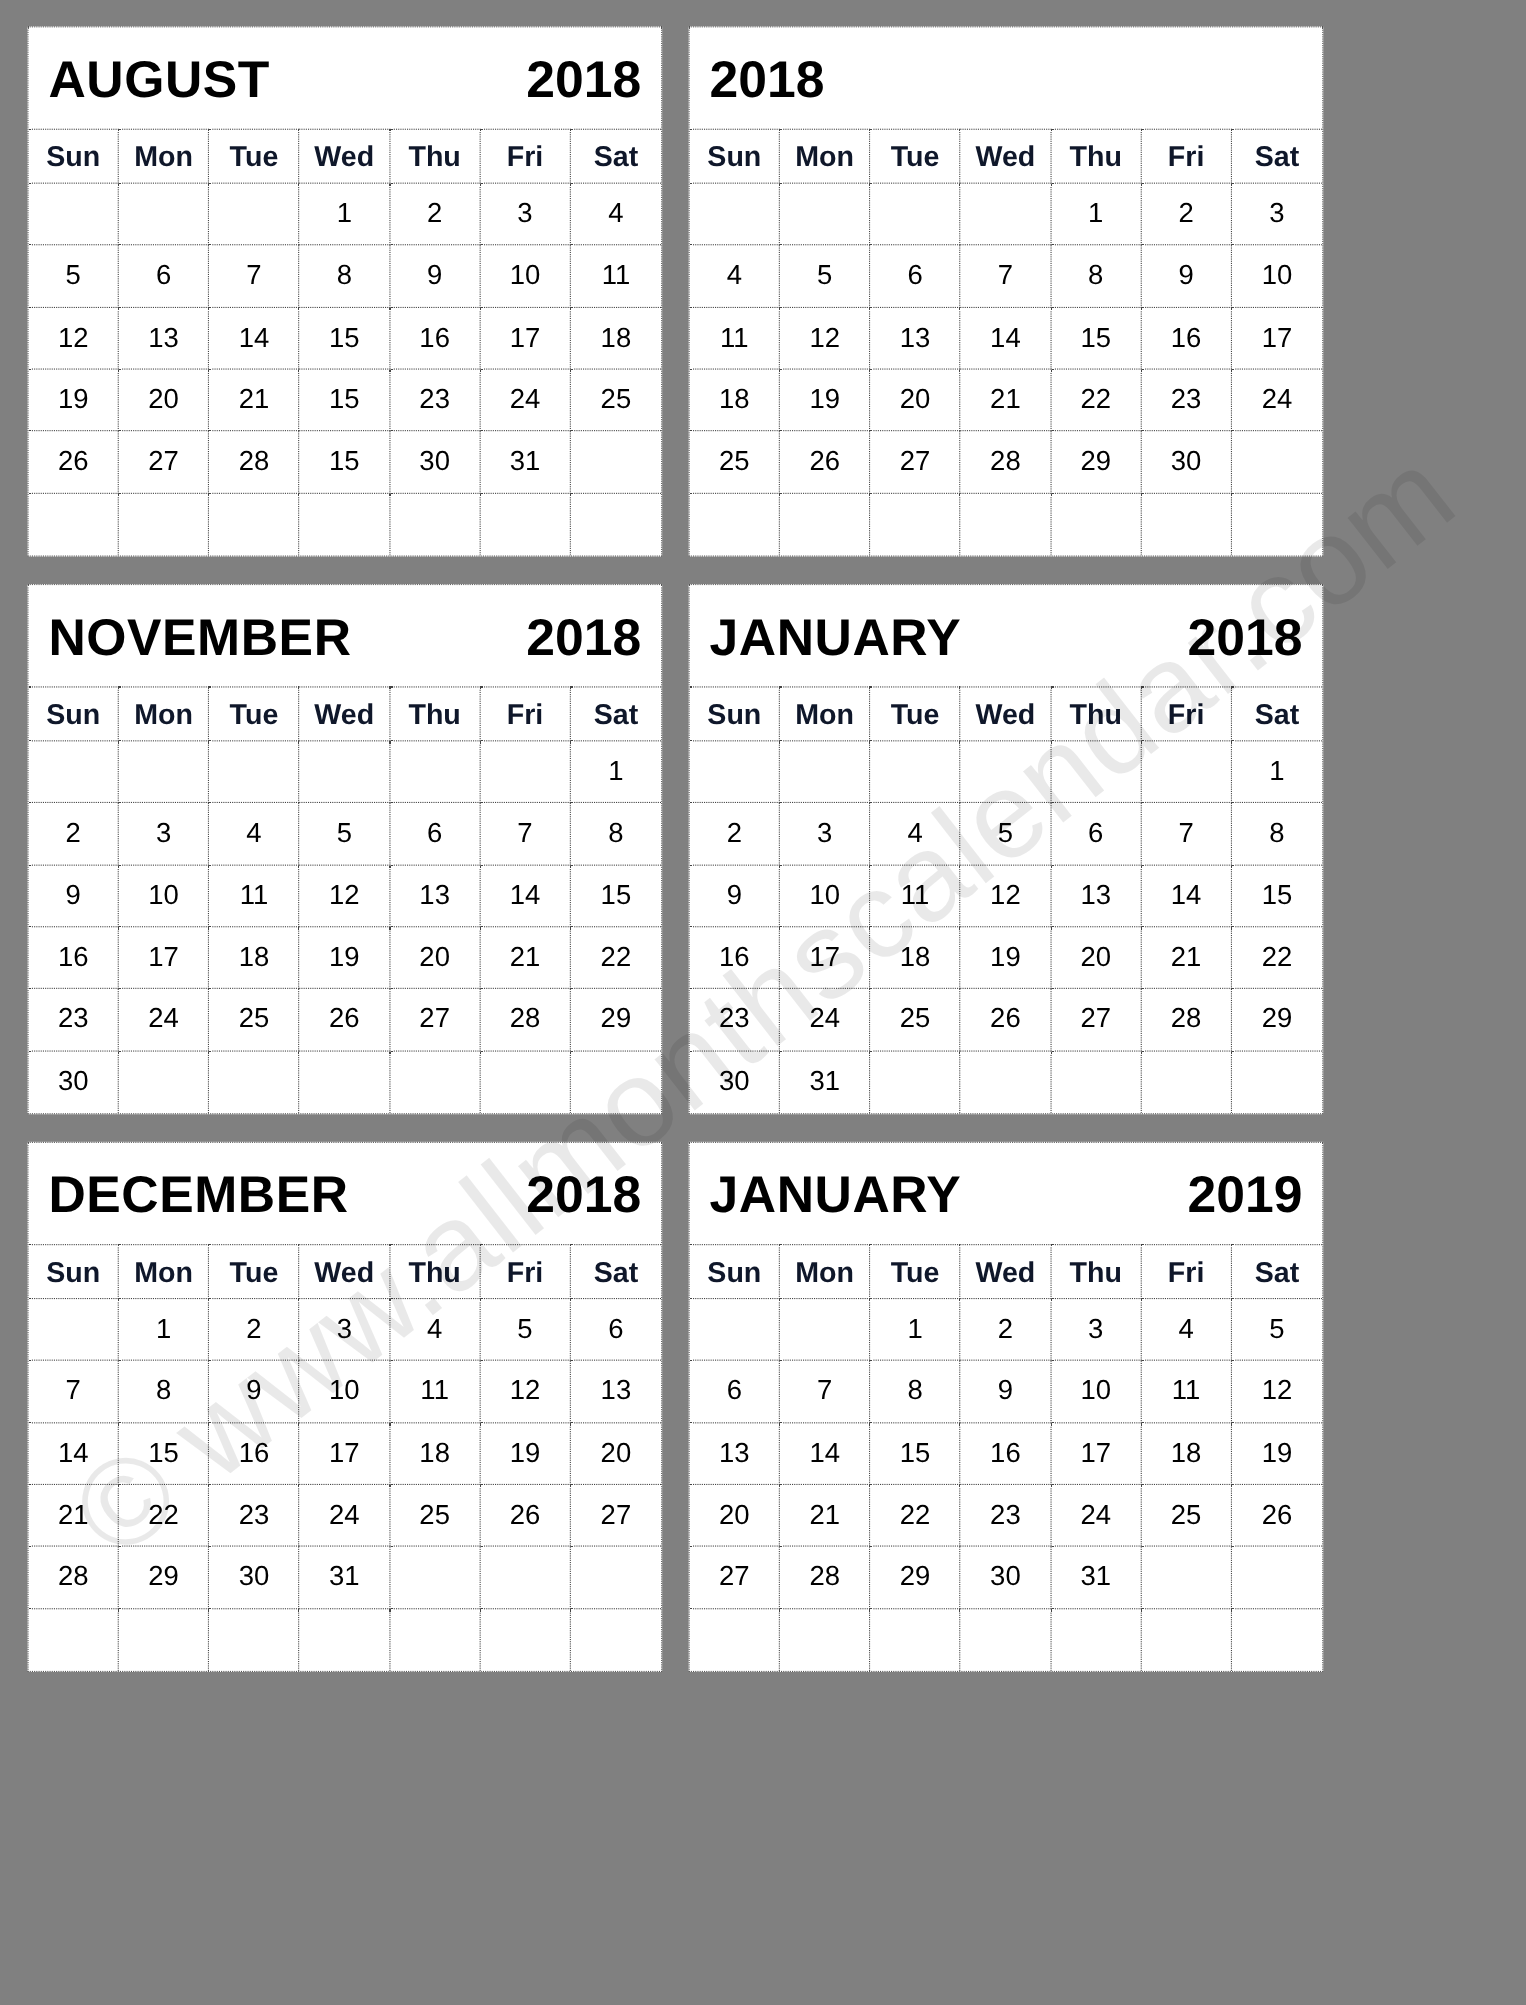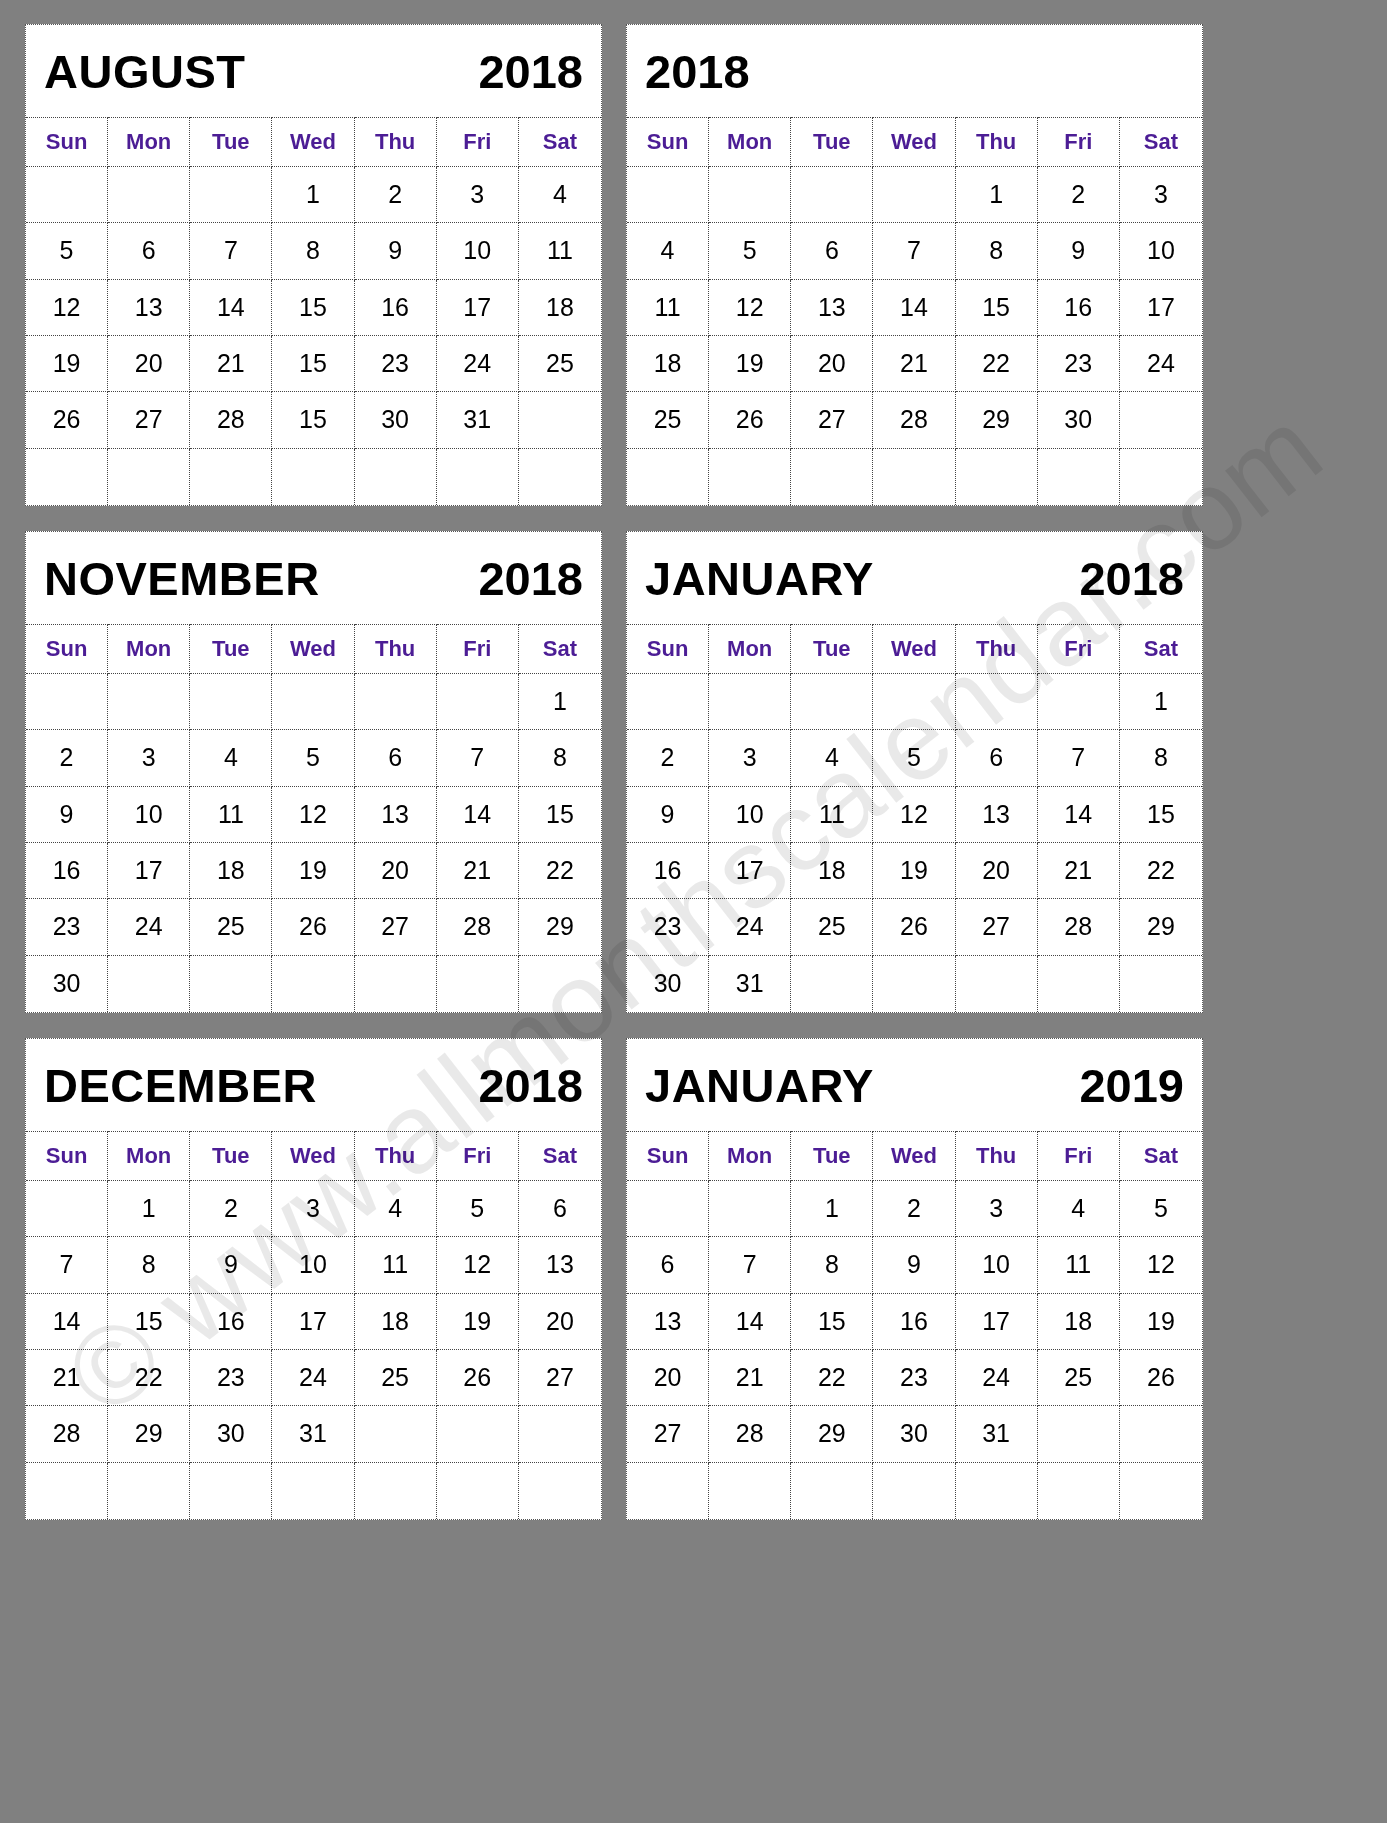--- a/index.html
+++ b/index.html
@@ -91,23 +91,23 @@
   .weekday-row {
     display: grid;
     grid-template-columns: repeat(7, 1fr);
     flex: 0 0 50px;
     height: 50px;
   }
   .weekday-cell {
     display: flex;
     align-items: center;
     justify-content: center;
-    font-size: 22px;
+    font-size: 26px;
     font-weight: bold;
-    color: #4c1d95;
+    color: #0f172a;
     border-right: 1px dotted #444;
     border-top: 1px dotted #444;
     border-bottom: 1px dotted #444;
     box-sizing: border-box;
   }
   .weekday-cell:last-child { border-right: none; text-align: center; }
 
   
   .days-grid {
     display: grid;

